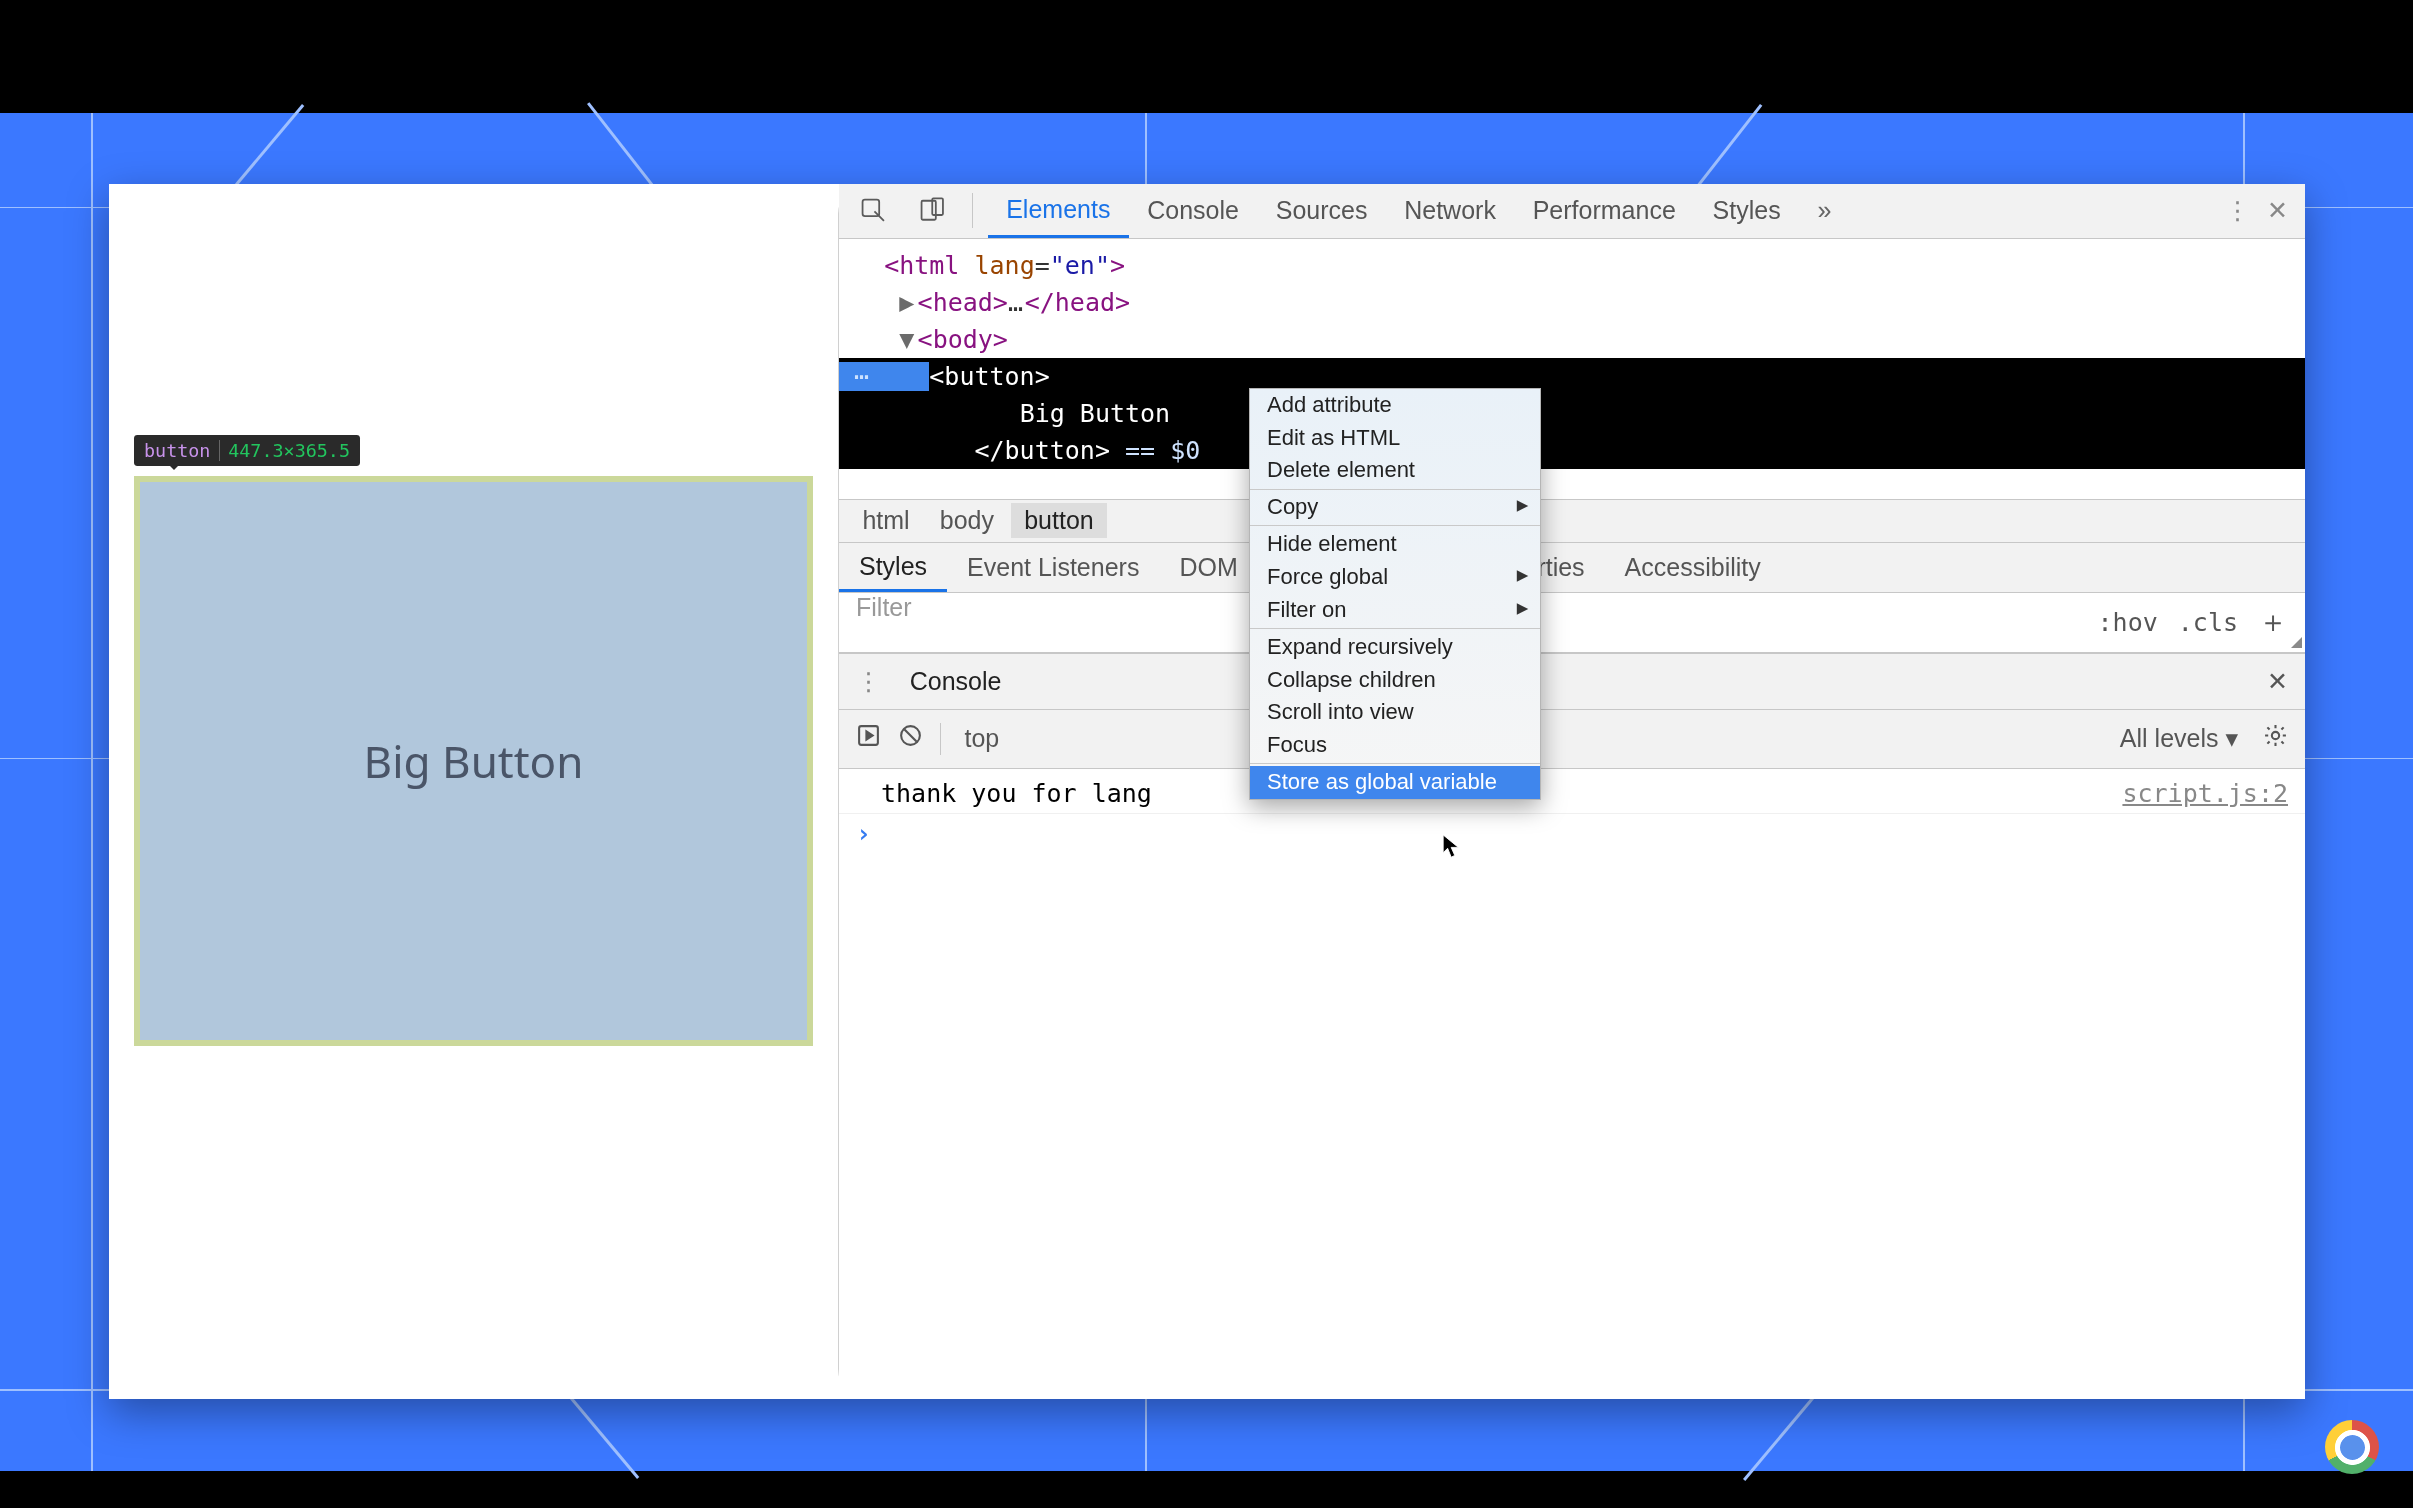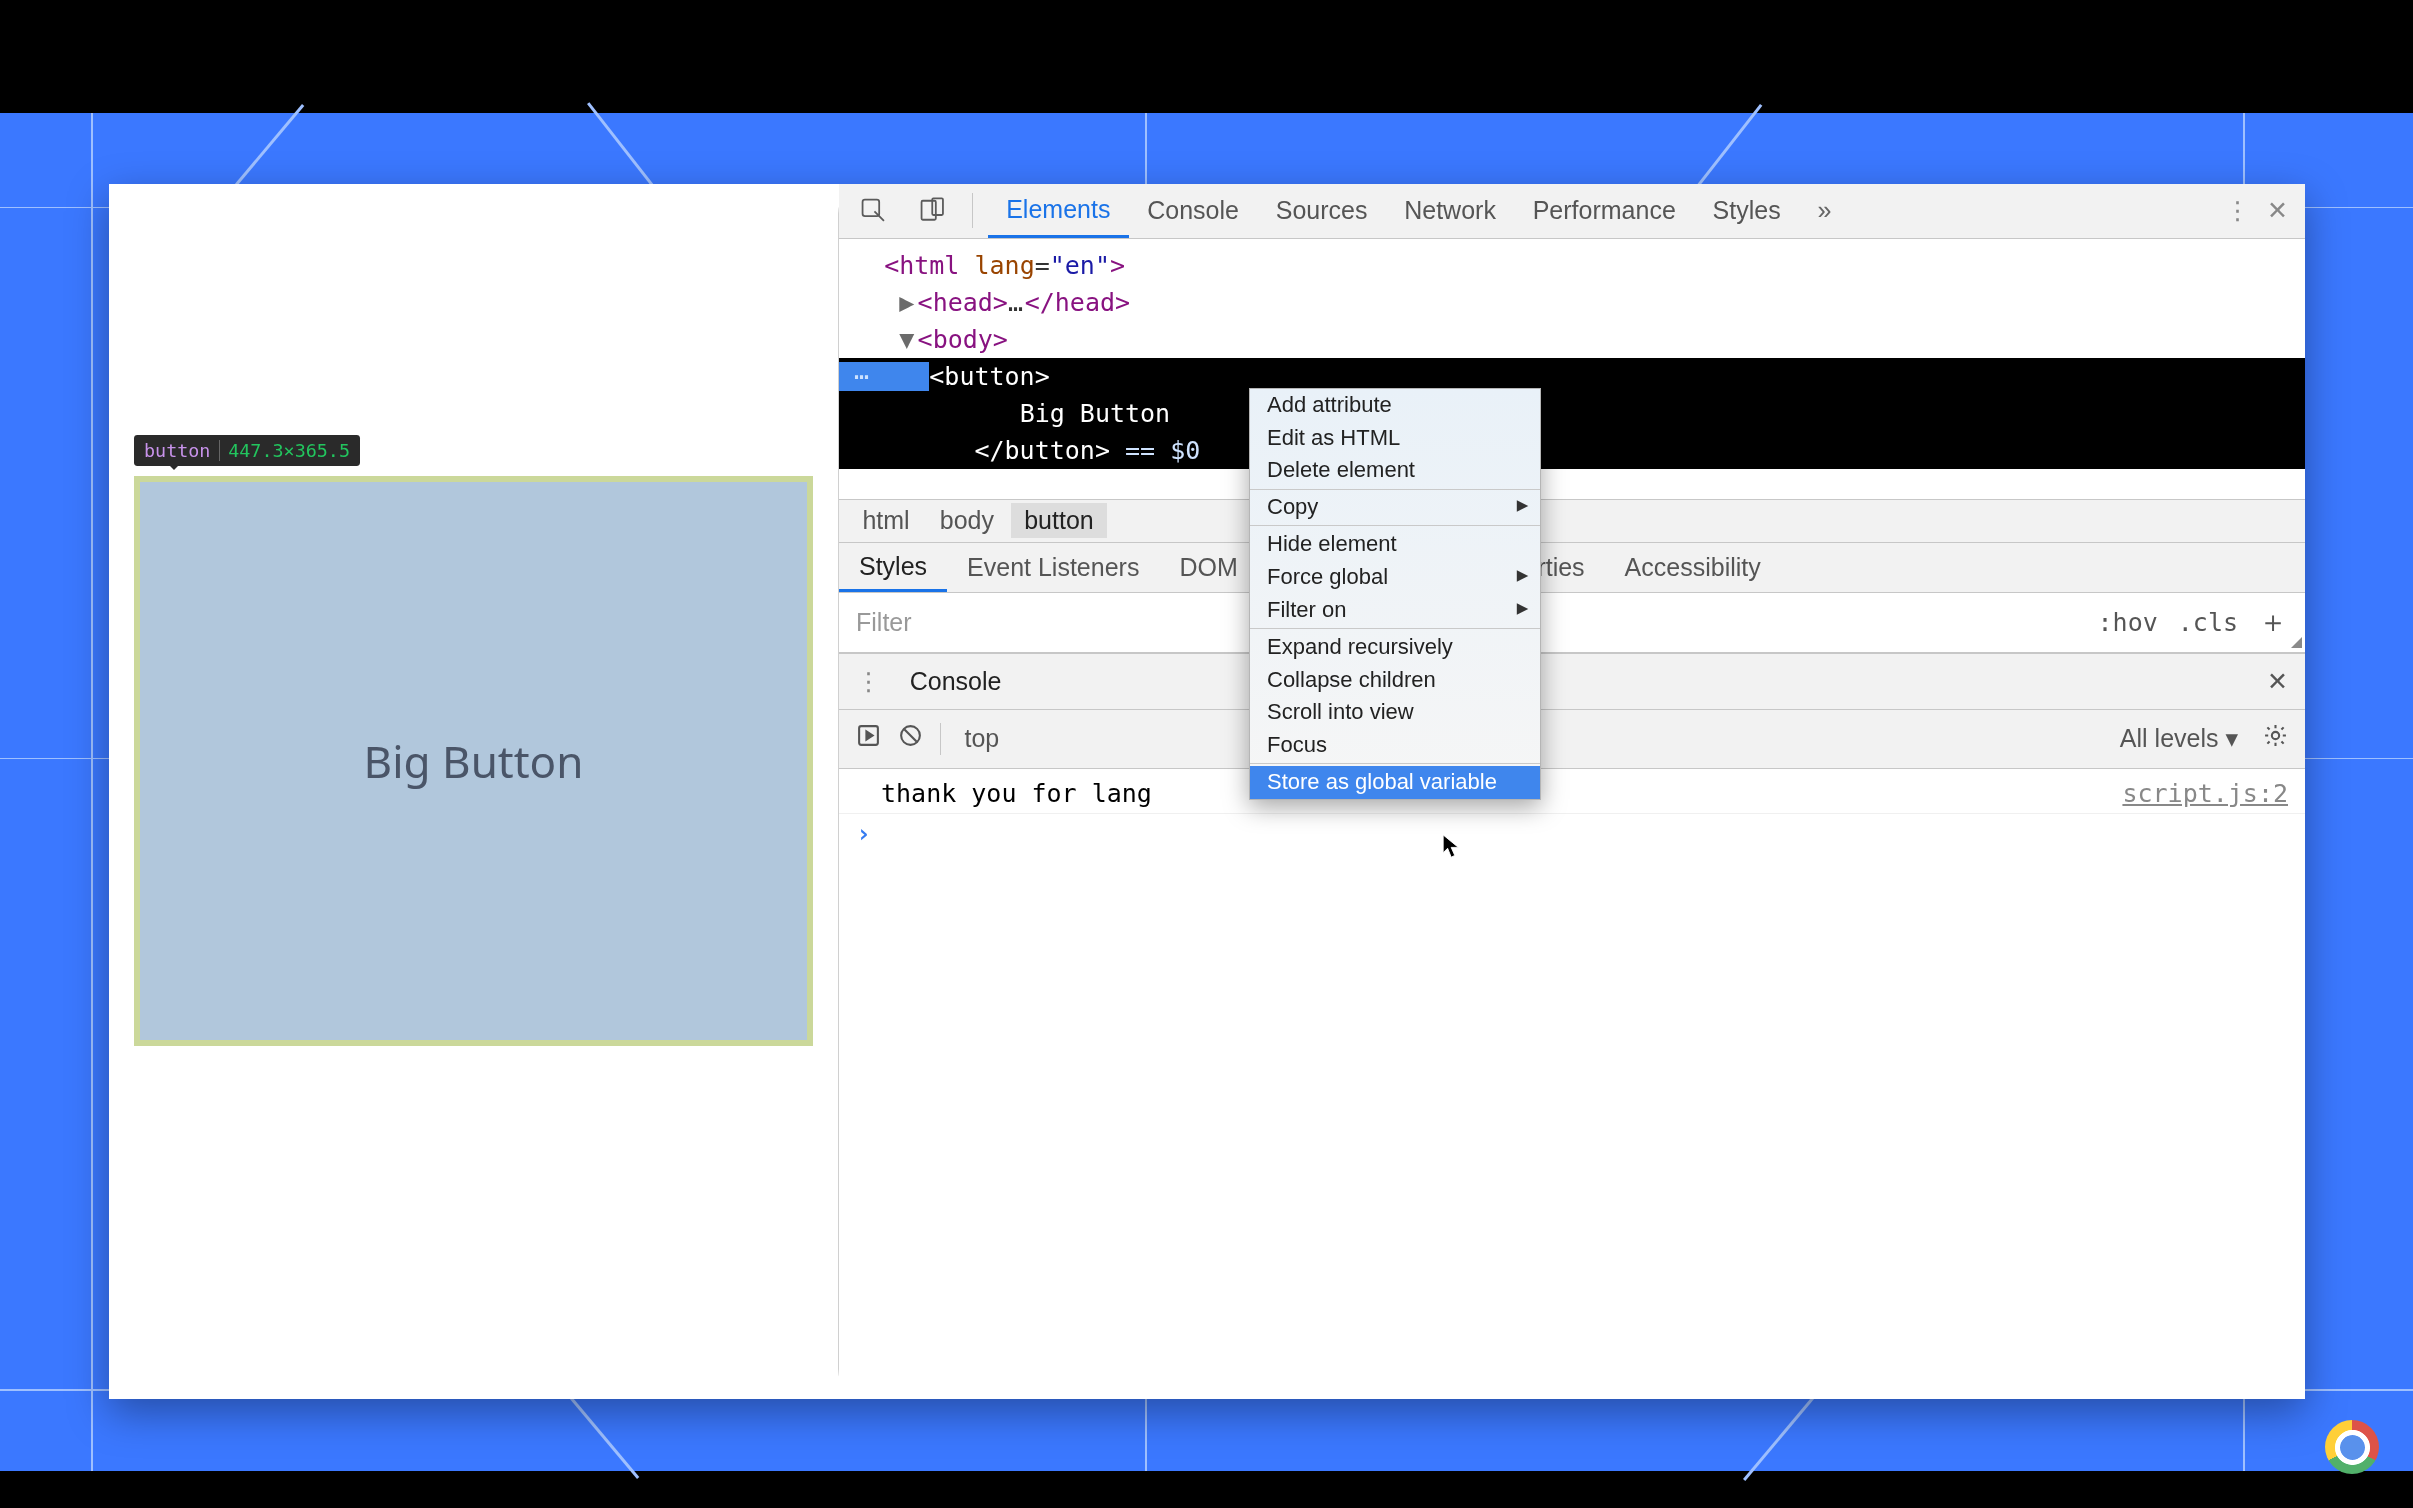--- a/index.html
+++ b/index.html
@@ -121,21 +121,21 @@
 
   .styles-tabs{
     height:50px;background:#f2f2f2;border-bottom:0.8px solid #c7c7c7;
     display:flex;align-items:flex-end;font-size:25px;color:#555;
   }
   .styles-tabs .st{padding:0 20px;height:100%;display:flex;align-items:center;}
   .styles-tabs .st.active{color:#222;border-bottom:3.4px solid #1a73e8;margin-bottom:-0.8px;}
 
   .filter-row{
     height:60px;background:#fff;border-bottom:0.8px solid #c7c7c7;
-    display:flex;align-items:center;font-size:25px;color:#999;padding:0 17px;
+    display:flex;font-size:25px;color:#999;padding:0 17px;
     position:relative;
   }
   .filter-row .right{margin-left:auto;display:flex;align-items:center;gap:20px;color:#555;font-family:"Menlo",monospace;}
   .plus{font-size:30px;color:#555;}
   .corner{position:absolute;right:3.4px;bottom:3.4px;width:0;height:0;border-left:11.7px solid transparent;border-bottom:11.7px solid #8a8a8a;}
 
   
   .drawer-header{
     height:57px;background:#f2f2f2;border-top:0.8px solid #c7c7c7;border-bottom:0.8px solid #c7c7c7;
     display:flex;align-items:center;font-size:25px;color:#222;padding:0 17px;gap:27px;

